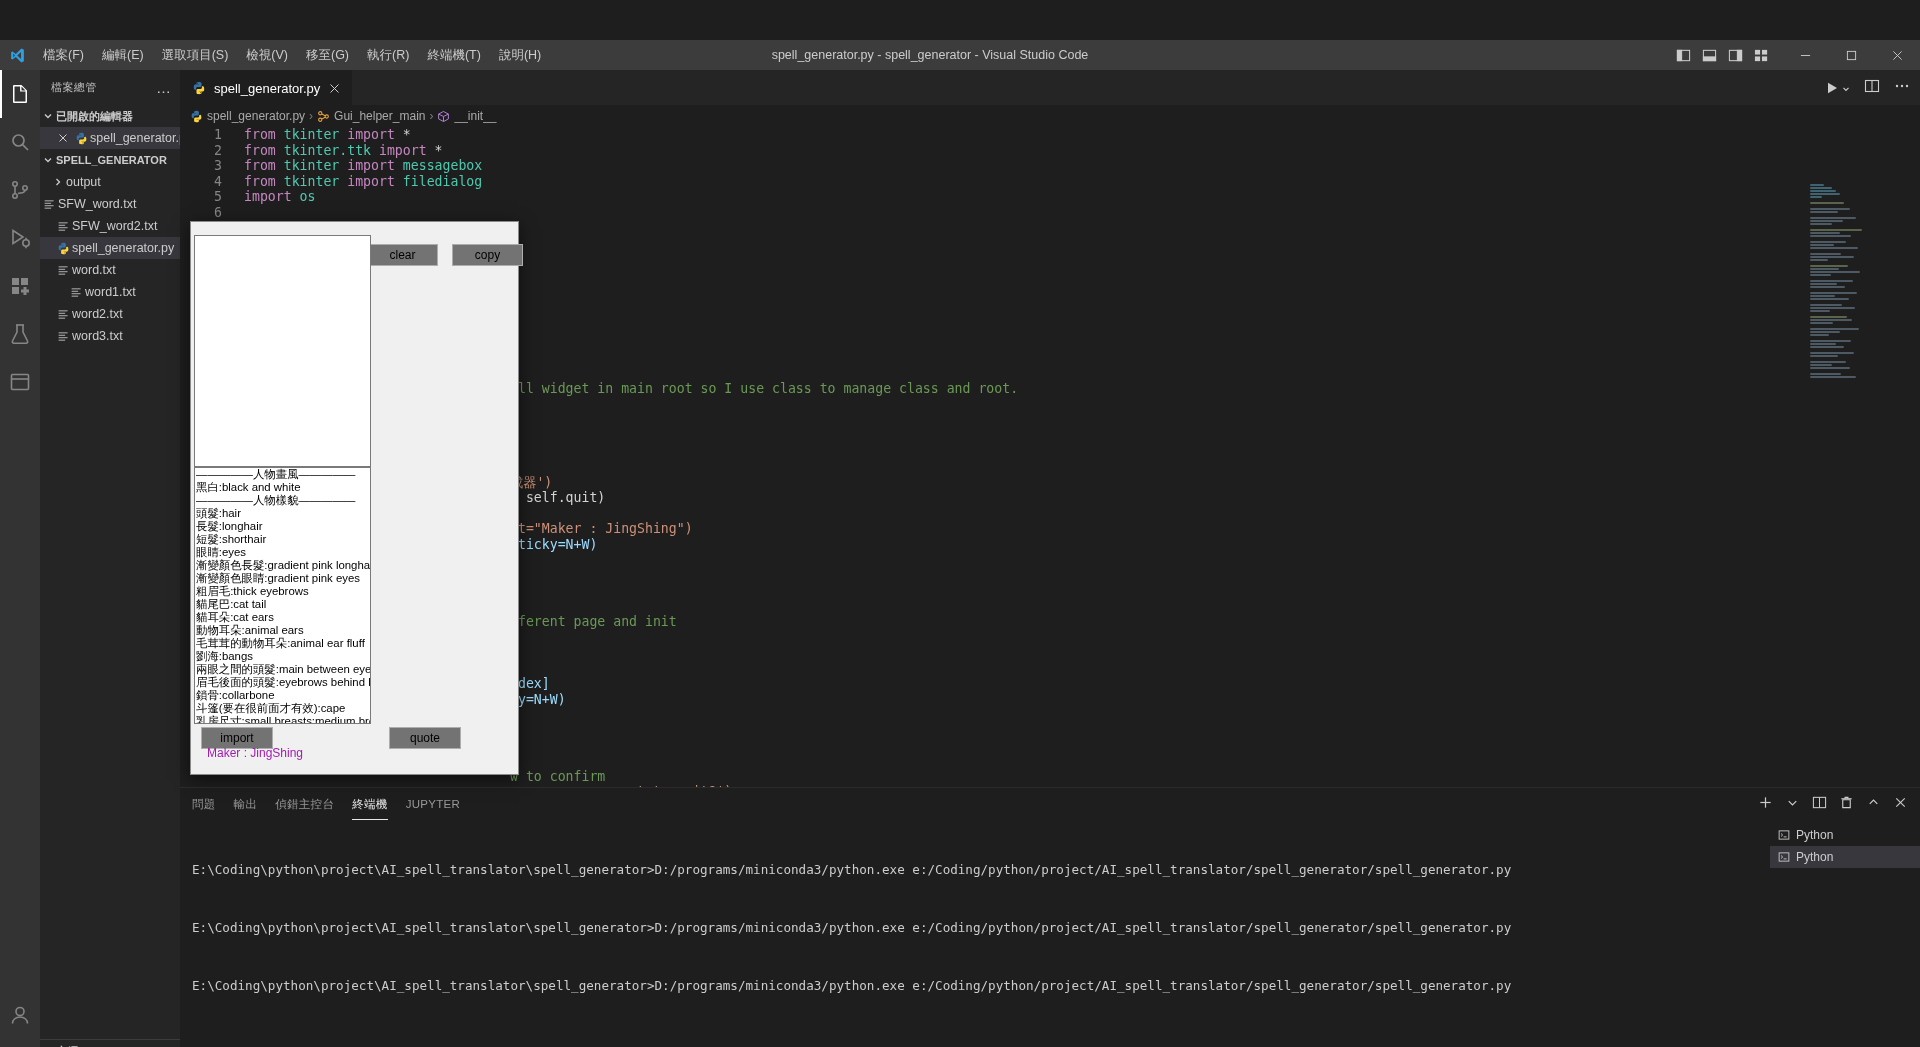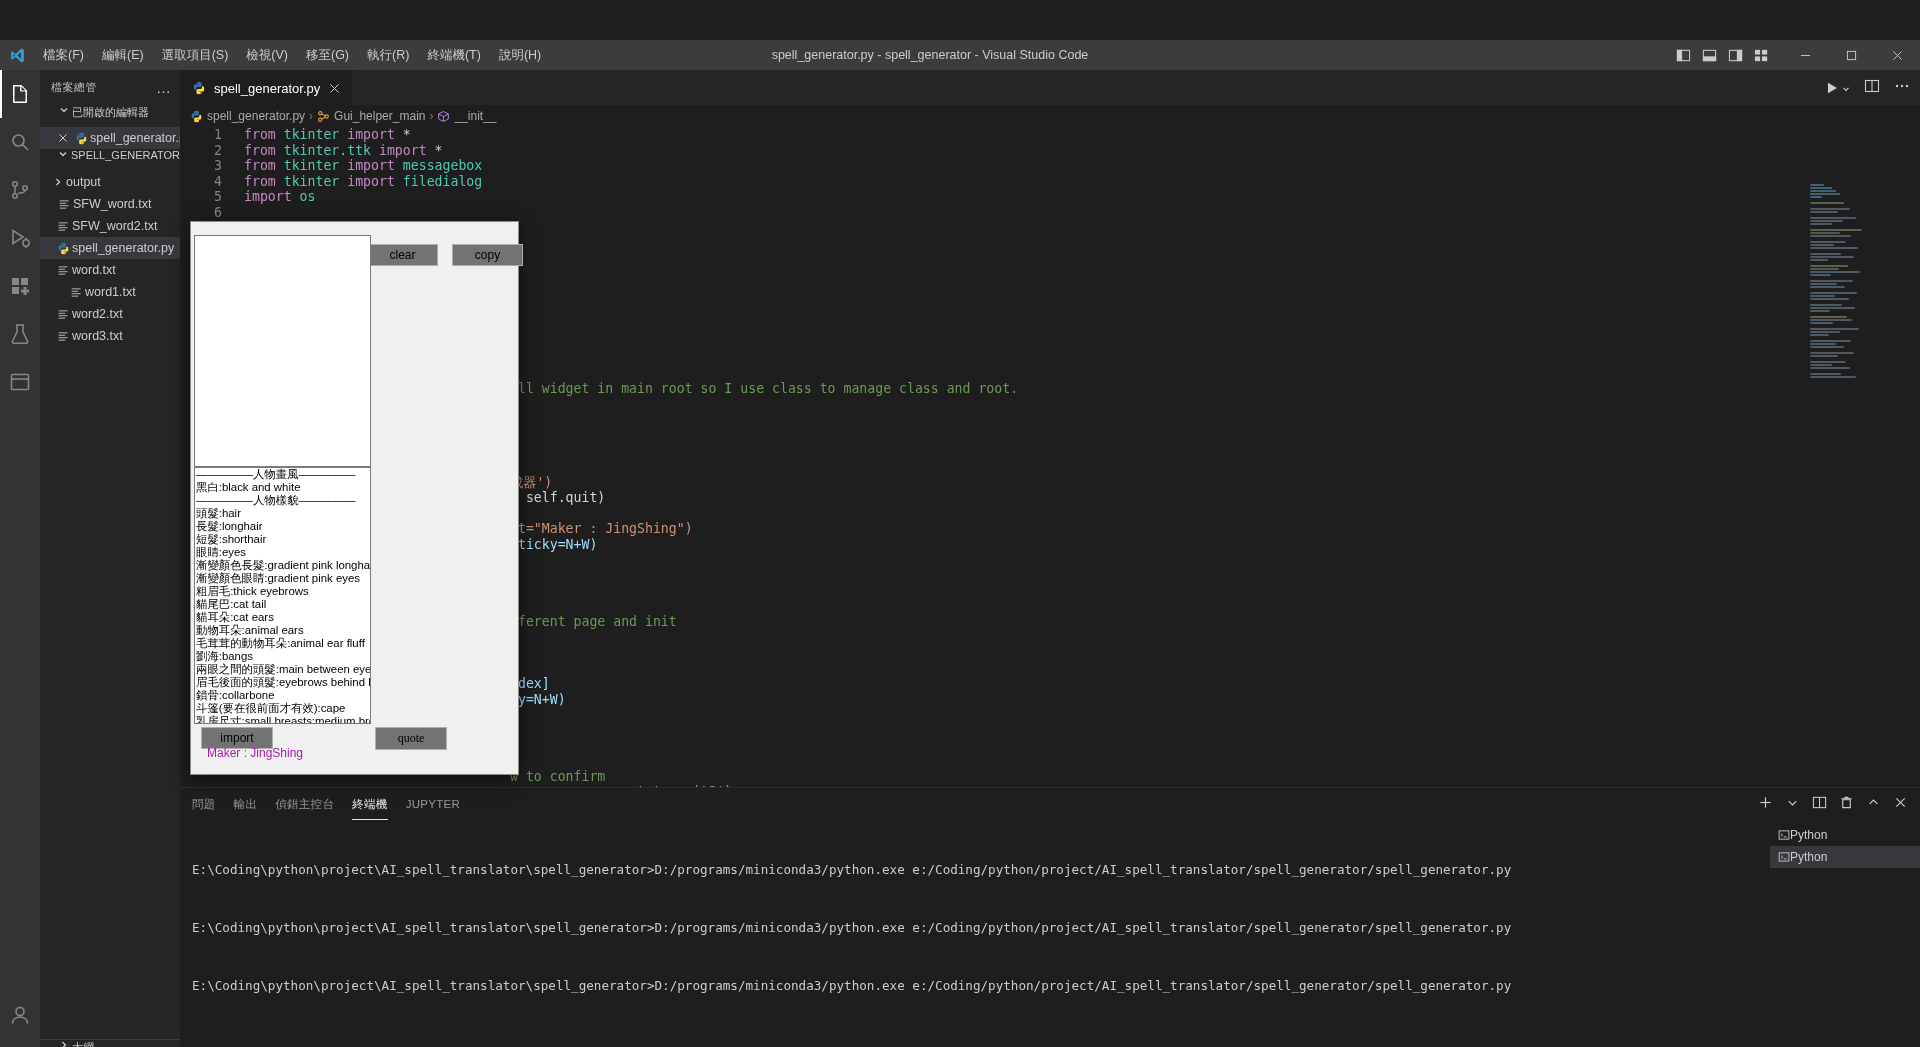--- a/index.html
+++ b/index.html
@@ -55,22 +55,22 @@
   .sidebar {
     position: absolute; left: 40px; top: 30px; width: 140px; height: 1017px;
     background: #252526; color: #cccccc; font-size: 12.5px;
   }
   .sb-header {
     display: flex; align-items: center; justify-content: space-between;
     height: 35px; padding: 0 8px 0 11px; font-size: 11px; letter-spacing: .4px; color: #bbbbbb;
   }
   .sb-dots { color: #cccccc; font-size: 15px; letter-spacing: 1px; line-height: 10px; }
   .sb-section {
-    display: flex; align-items: flex-start; height: 22px; padding-left: 16px;
-    font-size: 11px; font-weight: normal; color: #cccccc;
+    display: flex; align-items: center; height: 22px; padding-left: 0;
+    font-size: 11px; font-weight: bold; color: #cccccc;
   }
   .chev { width: 16px; display: inline-flex; align-items: center; justify-content: center; }
   .chev svg { width: 10px; height: 10px; }
   .sb-row {
     display: flex; align-items: center; height: 22px; padding-left: 4px;
     font-size: 12.5px; color: #cccccc; white-space: nowrap; cursor: pointer;
   }
   .sb-row.selected { background: #37373d; }
   .ficon { width: 18px; display: inline-flex; align-items: center; justify-content: center; flex: none;}
   .ficon svg { width: 13px; height: 13px; }
@@ -140,21 +140,21 @@
   .terminal-body {
     position: absolute; top: 32px; left: 0; right: 150px; bottom: 0;
     font-family: "DejaVu Sans Mono", monospace; font-size: 12.6px; color: #cccccc;
     padding: 6px 0 0 12px; overflow: hidden; white-space: pre;
   }
   .term-line { line-height: 28px; }
   .term-list {
     position: absolute; top: 32px; right: 0; width: 150px; bottom: 0;
     padding-top: 4px; font-size: 12px; color: #cccccc;
   }
-  .tl-item { display: flex; align-items: center; height: 22px; padding-left: 8px; }
+  .tl-item { display: flex; align-items: center; gap: 6px; height: 22px; padding-left: 8px; }
   .tl-item.active { background: #37373d; }
   .tl-item svg { width: 12px; height: 12px; }
 
   
   .tkwin {
     position: absolute; left: 190px; top: 181px; width: 329px; height: 554px;
     background: #f0f0f0; border: 1px solid #8a8a8a;
     box-shadow: 0 4px 16px rgba(0,0,0,.55);
     font-family: "Liberation Sans", sans-serif;
   }
@@ -179,21 +179,21 @@
     position: absolute; left: 3px; top: 13px; width: 177px; height: 232px;
     background: #ffffff; border: 1px solid #7a7a7a;
   }
   .tk-listbox {
     position: absolute; left: 3px; top: 245px; width: 177px; height: 257px;
     background: #ffffff; border: 1px solid #7a7a7a; overflow: hidden;
     font-size: 11.4px; color: #000000; line-height: 13px; padding-top: 0px;
   }
   .lb-row { white-space: nowrap; height: 13px; line-height: 13px; padding-left: 1px; }
   .tk-import { position: absolute; left: 10px; top: 505px; }
-  .tk-quote { position: absolute; left: 184px; top: 505px; font-family: Liberation Serif, serif; }
+  .tk-quote { position: absolute; left: 198px; top: 505px; }
   .tk-maker { position: absolute; left: 16px; top: 524px; font-size: 12px; color: #a21caf; }
   .tkbutton.wide { width: 72px; }
 </style>
 </head>
 <body>
 
 <div id="root">
 
   <div class="titlebar">
     <div class="vscode-logo">
@@ -362,21 +362,21 @@
 
     <div class="sb-row" style="padding-left:10px">
       <span class="chev">
         <svg viewBox="0 0 10 10" fill="none" stroke="#cccccc" stroke-width="1.3">
             <path d="M3.5 2 6.5 5 3.5 8"></path>
           </svg>
       </span>
       <span>output</span>
     </div>
 
-    <div class="sb-row" style="padding-left:15px">
+    <div class="sb-row" style="padding-left:0">
       <span class="ficon">
         <svg viewBox="0 0 16 16" stroke="#c5c5c5" stroke-width="1.1">
             <line x1="2" y1="3.5" x2="13" y2="3.5"></line>
             <line x1="2" y1="6.5" x2="10" y2="6.5"></line>
             <line x1="2" y1="9.5" x2="13" y2="9.5"></line>
             <line x1="2" y1="12.5" x2="10" y2="12.5"></line>
           </svg>
       </span>
       <span>SFW_word.txt</span>
     </div>

